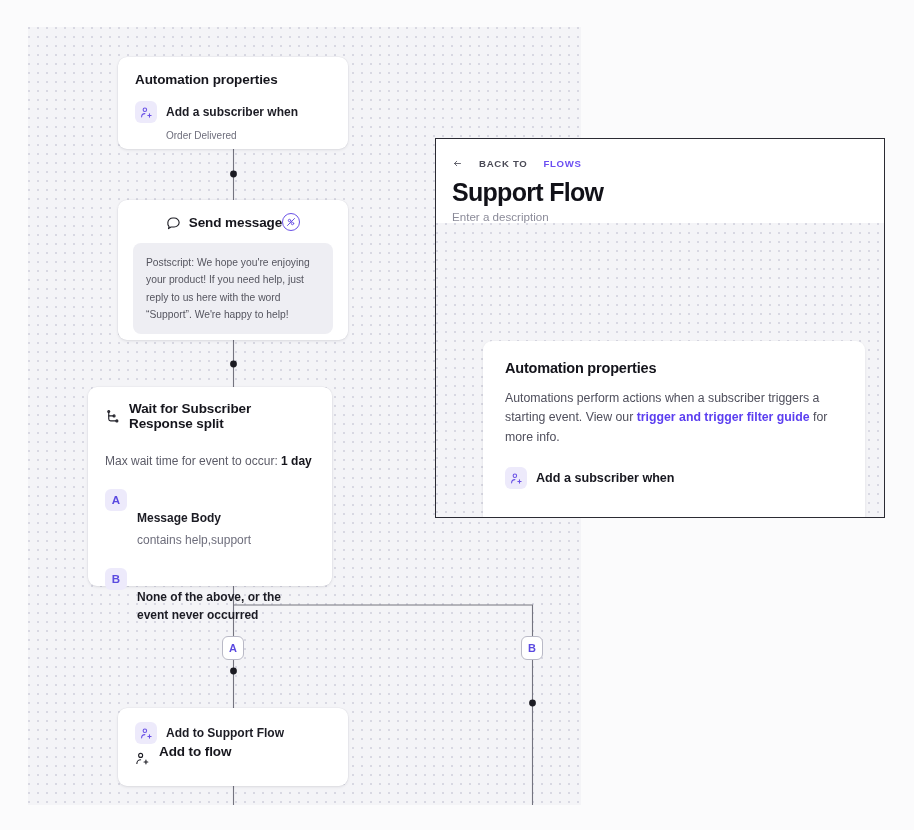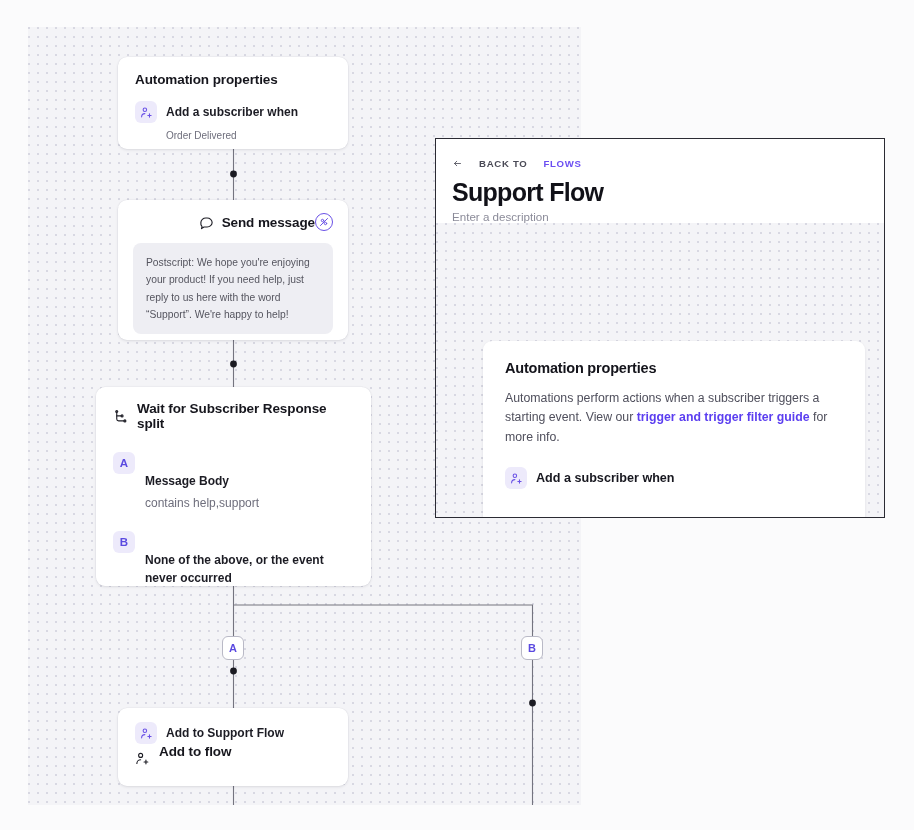--- a/index.html
+++ b/index.html
@@ -54,39 +54,39 @@
   .lbl-strong { font-size: 12px; font-weight: 700; color: #1c1c24; }
   .lbl-sub    { font-size: 10px; color: #6e6e7c; }
 
   
   #node-automation { left: 118px; top: 57px; width: 230px; height: 92px; padding: 15px 17px 0 17px; }
   #node-automation .node-title { margin-bottom: 14px; }
   #node-automation .sub { margin-left: 31px; margin-top: 7px; }
 
   
   #node-send { left: 118px; top: 200px; width: 230px; height: 140px; padding: 13px 15px 0 15px; }
-  #node-send .head { display: flex; align-items: center; justify-content: flex-end; }
+  #node-send .head { display: flex; align-items: center; justify-content: center; }
   #node-send .head-left { display: flex; align-items: center; gap: 8px; }
   .msg-bubble {
     margin-top: 12px;
     background: #eeeef3;
     border-radius: 8px;
     padding: 11px 13px;
     font-size: 10.3px;
     line-height: 1.68;
     color: #55555f;
   }
   .slash-badge {
     width: 18px; height: 18px; border-radius: 50%;
     border: 1.4px solid #6a51e6;
     display: flex; align-items: center; justify-content: center;
   }
 
   
-  #node-split { left: 96px; top: 387px; width: 275px; height: 199px; padding: 14px 17px 0 17px; }
+  #node-split { left: 88px; top: 387px; width: 244px; height: 199px; padding: 14px 17px 0 17px; }
   #node-split .node-title { font-size: 13.5px; }
   .maxwait { font-size: 12px; color: #5c5c68; margin-top: 23px; }
   .maxwait b { color: #16161d; font-weight: 700; }
   .branch { display: flex; gap: 10px; margin-top: 21px; }
   .branch .txt-wrap { padding-top: 2px; margin-top: 19px; }
   .branch .d { font-size: 12px; color: #6e6e7c; margin-top: 6px; }
   .branch .t { font-size: 12px; font-weight: 700; color: #1c1c24; line-height: 1.45; }
 
   
   .pill {
@@ -221,20 +221,24 @@
       <span>
         <svg width="15" height="15" viewBox="0 0 24 24" fill="none" stroke="#1c1c24" stroke-width="1.8" stroke-linecap="round" stroke-linejoin="round">
           <path d="M6 4v12a3 3 0 0 0 3 3h9"></path>
             <circle cx="6" cy="4" r="1.6"></circle>
             <circle cx="19" cy="19" r="1.6"></circle>
             <path d="M6 11h7"></path>
             <circle cx="14.5" cy="11" r="1.6"></circle>
         </svg>
       </span>
       <span class="node-title">Wait for Subscriber Response split</span>
+    </div>
+    <div class="maxwait">
+      <span>Max wait time for event to occur:</span>
+      <b>1 day</b>
     </div>
     <div class="branch">
       <span class="chip letter">A</span>
       <div class="txt-wrap">
         <div class="t">Message Body</div>
         <div class="d">contains help,support</div>
       </div>
     </div>
     <div class="branch">
       <span class="chip letter">B</span>

